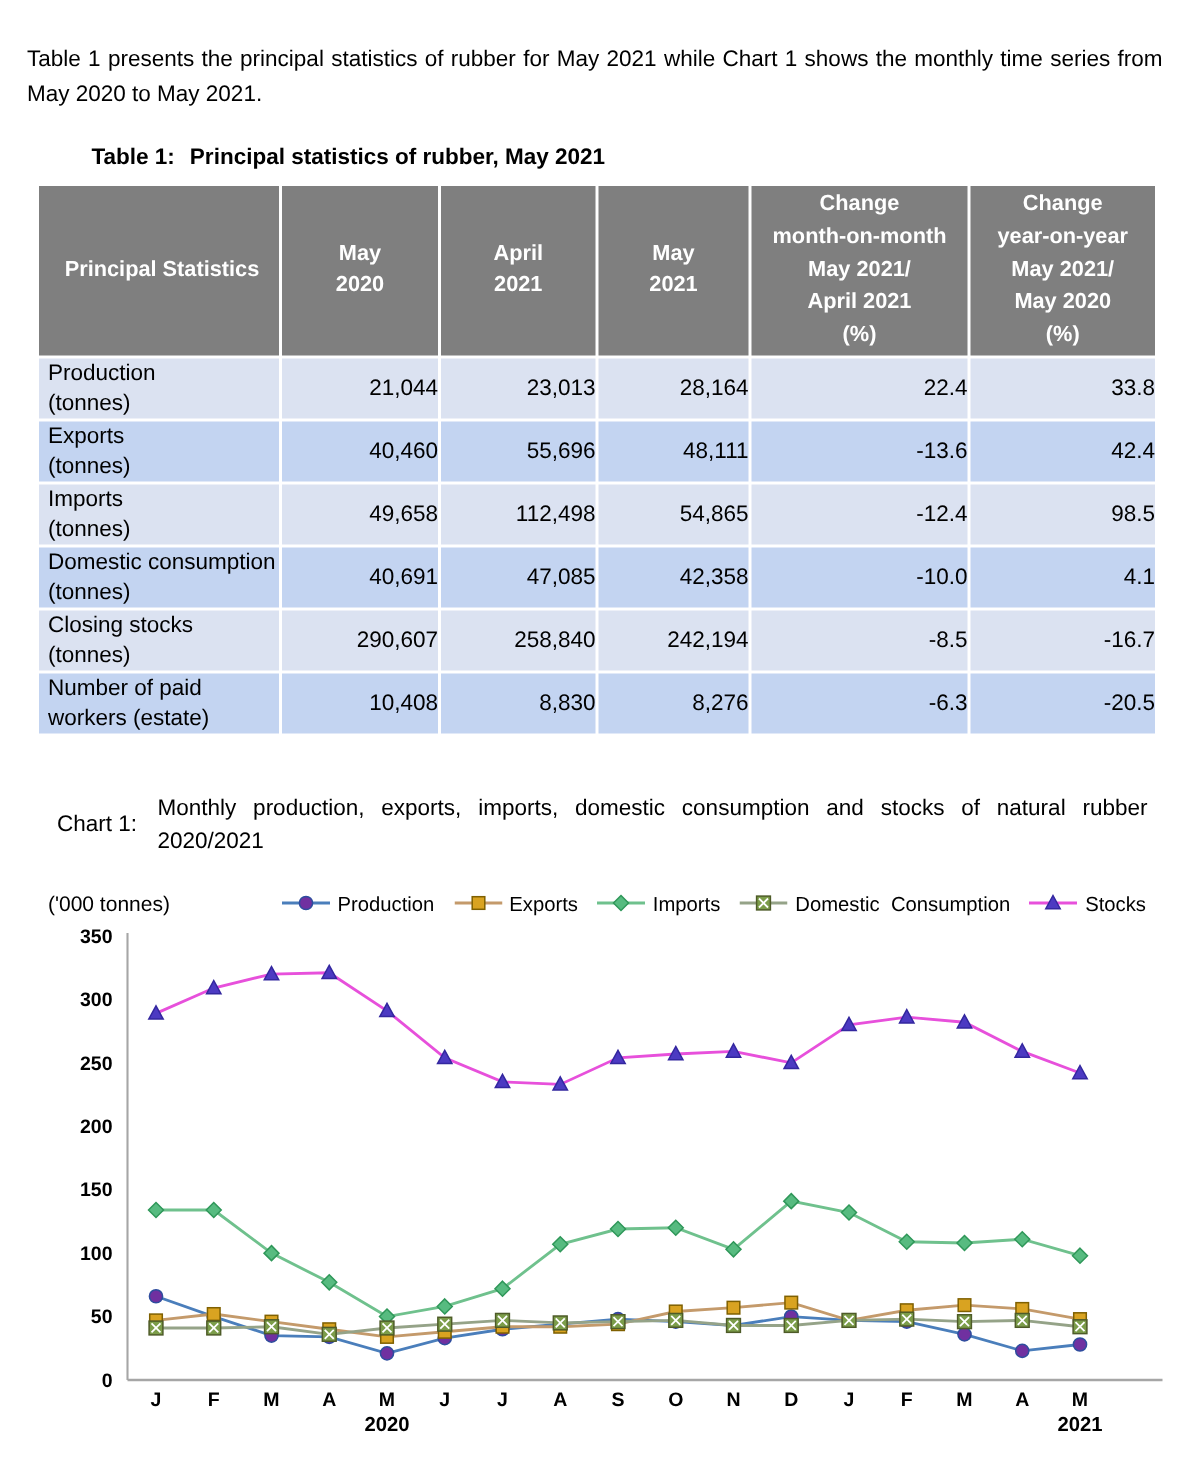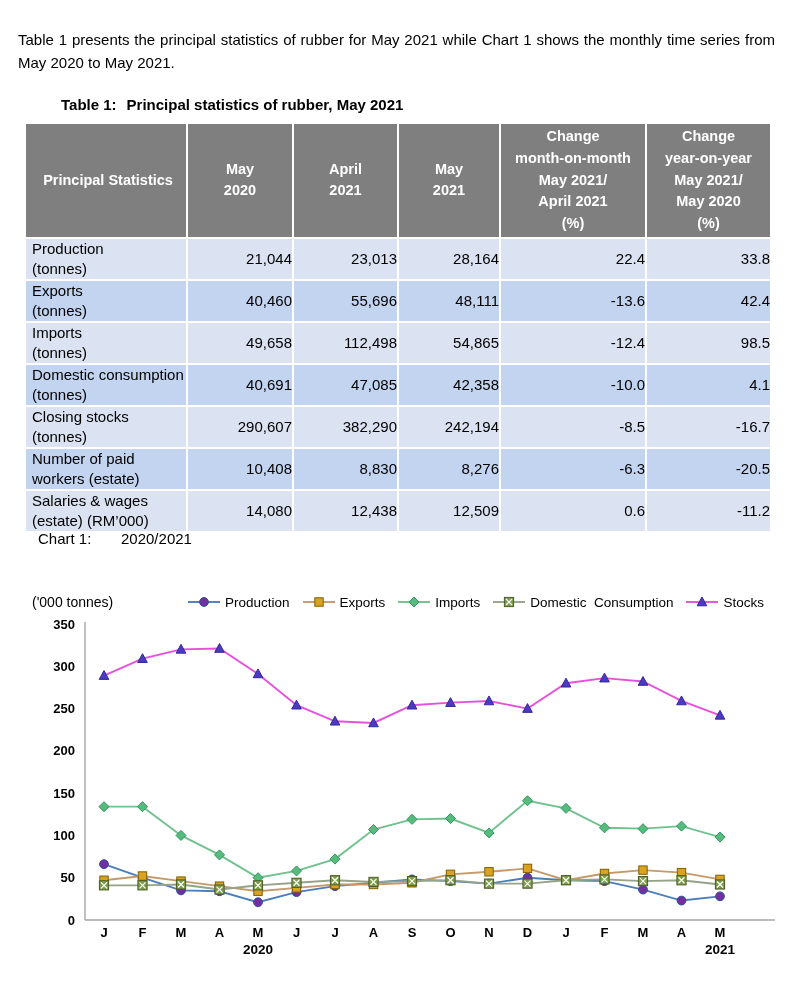--- a/index.html
+++ b/index.html
@@ -48,21 +48,21 @@
   table.stats tbody tr.blue  td { background: var(--row-blue, #c3d4f1); }
   .col-c1 { width: 160px; } .col-c2 { width: 104px; } .col-c3 { width: 103px; }
   .col-c4 { width: 100px; } .col-c5 { width: 144px; } .col-c6 { width: 123px; }
 
   .chart-title {
     position: absolute; left: 38px; top: 528px; width: 730px;
     display: flex; font-size: 15px; font-weight: normal; line-height: 1.45; align-items: center;
   }
   .chart-title .cprefix { width: 67px; flex: none; }
   .chart-title .ctl1 { width: 660px; text-align: justify; text-align-last: justify; }
-  .chart-title .ctl2 { width: 660px; margin-left: 16px; }
+  .chart-title .ctl2 { width: 660px; }
 
   .legend-row {
     position: absolute; left: 32px; top: 592px; width: 742px; height: 20px;
     display: flex; align-items: center;
   }
   .legend-row .unit { font-size: 14px; width: 132px; flex: none; }
   .legend-items {
     flex: 1; display: flex; justify-content: space-between; align-items: center;
     margin-left: 24px; margin-right: 10px;
   }
@@ -148,49 +148,41 @@
         <td>40,691</td>
         <td>47,085</td>
         <td>42,358</td>
         <td>-10.0</td>
         <td>4.1</td>
       </tr>
       <tr class="light">
         <td class="row-label">Closing stocks
 (tonnes)</td>
         <td>290,607</td>
-        <td>382,290</td>
+        <td>258,840</td>
         <td>242,194</td>
         <td>-8.5</td>
         <td>-16.7</td>
       </tr>
       <tr class="blue">
         <td class="row-label">Number of paid
 workers (estate)</td>
         <td>10,408</td>
         <td>8,830</td>
         <td>8,276</td>
         <td>-6.3</td>
         <td>-20.5</td>
       </tr>
-      <tr class="light">
-        <td class="row-label">Salaries &amp; wages
-(estate) (RM’000)</td>
-        <td>14,080</td>
-        <td>12,438</td>
-        <td>12,509</td>
-        <td>0.6</td>
-        <td>-11.2</td>
-      </tr>
     </tbody>
 </table>
 
 <div class="chart-title">
   <span class="cprefix">Chart 1:</span>
   <div class="ctitle-lines">
+    <div class="ctl1">Monthly production, exports, imports, domestic consumption and stocks of natural rubber</div>
     <div class="ctl2">2020/2021</div>
   </div>
 </div>
 
 <div class="legend-row">
   <span class="unit">('000 tonnes)</span>
   <div class="legend-items" id="legend-items">
       <span class="legend-item">
         <svg width="32" height="14">
           <line x1="0" y1="7" x2="32" y2="7" stroke="#4a7ebb" stroke-width="1.9"></line>

